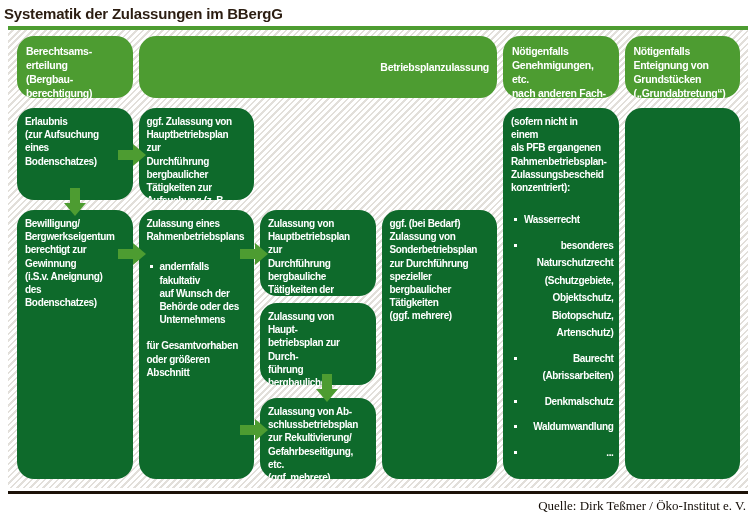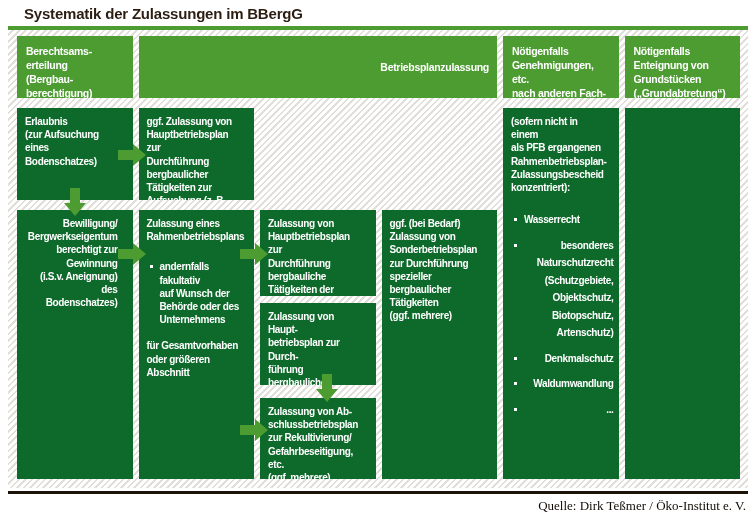--- a/index.html
+++ b/index.html
@@ -12,39 +12,39 @@
   * { box-sizing: border-box; }
   html,body { margin:0; padding:0; background:#fff; }
   .page {
     position: relative;
     width: 756px; height: 519px;
     background: #fff;
     font-family: "Liberation Sans", "DejaVu Sans", sans-serif;
     overflow: hidden;
   }
   .page-title {
-    margin: 0; padding: 5px 8px 0 24px;
+    margin: 0; padding: 5px 8px 0 4px;
     font-size: 15px; font-weight: bold; color: var(--title-ink);
     letter-spacing: -0.2px;
   }
   .title-rule { height: 4px; background: var(--green-light); margin: 4px 8px 0 8px; }
 
   .diagram {
     position: relative;
     margin: 0 8px; height: 458px;
     background: repeating-linear-gradient(135deg, #ffffff 0px, #ffffff 2.8px, var(--hatch-line) 2.8px, var(--hatch-line) 4.6px);
   }
   .grid {
     display: grid; height: 100%;
     grid-template-columns: repeat(6, 1fr);
     grid-template-rows: 62px 10px 92px 10px 86px 7px 82px 13px 81px;
     column-gap: 6px;
     padding: 6px 8px 9px 9px;
   }
-  .box { color:#fff; overflow:hidden; }
+  .box { color:#fff; overflow:hidden;border-radius:17px; }
   .box.light { background: var(--green-light); }
   .box.dark  { background: var(--green-dark); }
   .hdr { padding: 9px 8px 6px 9px; font-size: 10.5px; font-weight: bold; line-height: 1.32; letter-spacing:-0.3px; white-space: pre-line; }
   .hdr-mid { display:flex; align-items:center; padding: 4px 8px 4px 9px; font-size: 10.5px; font-weight: bold; letter-spacing:-0.3px;justify-content:flex-end; }
   .btxt { padding: 7px 15px 5px 8px; font-size: 10px; font-weight: bold; line-height: 1.32; letter-spacing:-0.35px; white-space: pre-line; }
   .btxt.cont { padding-top: 0; }
   ul.blist { list-style:none; margin: 0; padding: 0 5px 0 8px; font-size: 10px; font-weight: bold; letter-spacing:-0.35px; }
   ul.blist li { position:relative; padding-left: 13px; line-height: 1.32; white-space: pre-line; }
   ul.blist li::before { content:""; position:absolute; left:3px; top:5px; width:3px; height:3px; background:#fff; }
   ul.blist.tight li + li { margin-top: 13px; font-style: italic; }
@@ -53,21 +53,21 @@
   ul.blist.airy li + li { margin-top: 8px; text-align: right; }
   .mb { margin-bottom: 12px; }
   .mt { margin-top: 13px; }
 
   .g-h1 { grid-column:1; grid-row:1; }
   .g-h2 { grid-column:2 / span 3; grid-row:1; }
   .g-h5 { grid-column:5; grid-row:1; }
   .g-h6 { grid-column:6; grid-row:1; }
   .g-erlaubnis   { grid-column:1; grid-row:3; }
   .g-aufsuchung  { grid-column:2; grid-row:3; }
-  .g-bewilligung { grid-column:1; grid-row:5 / span 5;text-align:right; }
+  .g-bewilligung { grid-column:1; grid-row:5 / span 5; }
   .g-rbp         { grid-column:2; grid-row:5 / span 5; }
   .g-hbp1        { grid-column:3; grid-row:5; }
   .g-hbp2        { grid-column:3; grid-row:7; }
   .g-abp         { grid-column:3; grid-row:9; }
   .g-sbp         { grid-column:4; grid-row:5 / span 5; }
   .g-fach        { grid-column:5; grid-row:3 / span 7; }
   .g-ent         { grid-column:6; grid-row:3 / span 7; }
 
   .arr-r { position:absolute; width:28px; height:22px; z-index:5; }
   .arr-r .stem { position:absolute; left:0; top:6px; width:16px; height:10px; background:var(--green-light); }
@@ -197,20 +197,22 @@
 Zulassungsbescheid
 konzentriert):</div>
         <ul class="blist airy">
           <li>Wasserrecht</li>
           <li>besonderes
 Naturschutzrecht
 (Schutzgebiete,
 Objektschutz,
 Biotopschutz,
 Artenschutz)</li>
+          <li>Baurecht
+(Abrissarbeiten)</li>
           <li>Denkmalschutz</li>
           <li>Waldumwandlung</li>
           <li>...</li>
         </ul>
       </div>
 
       <div class="box dark g-ent"></div>
     </div>
 
     <div class="arr-r a1">

